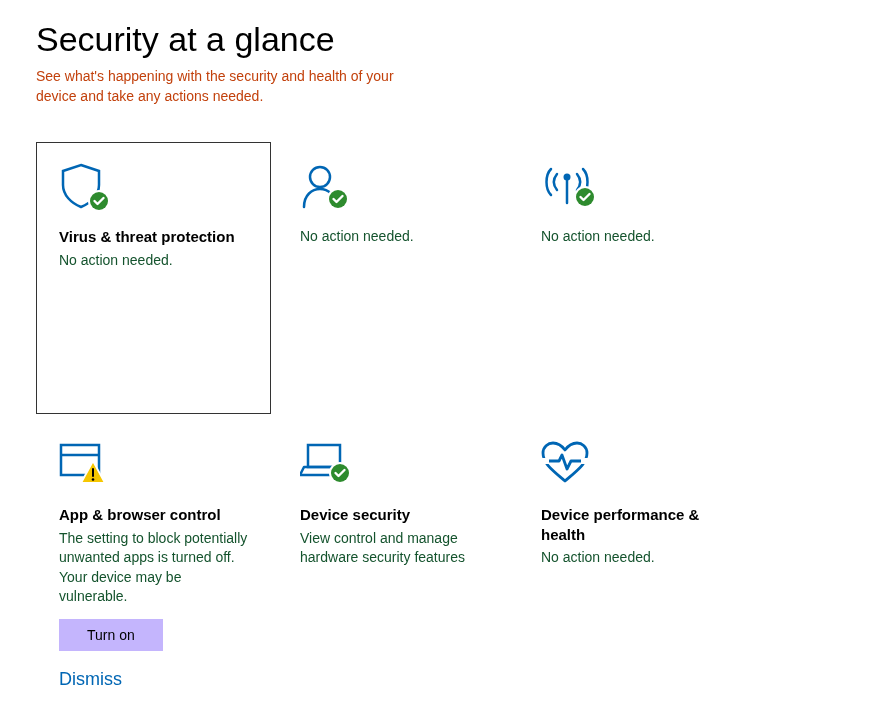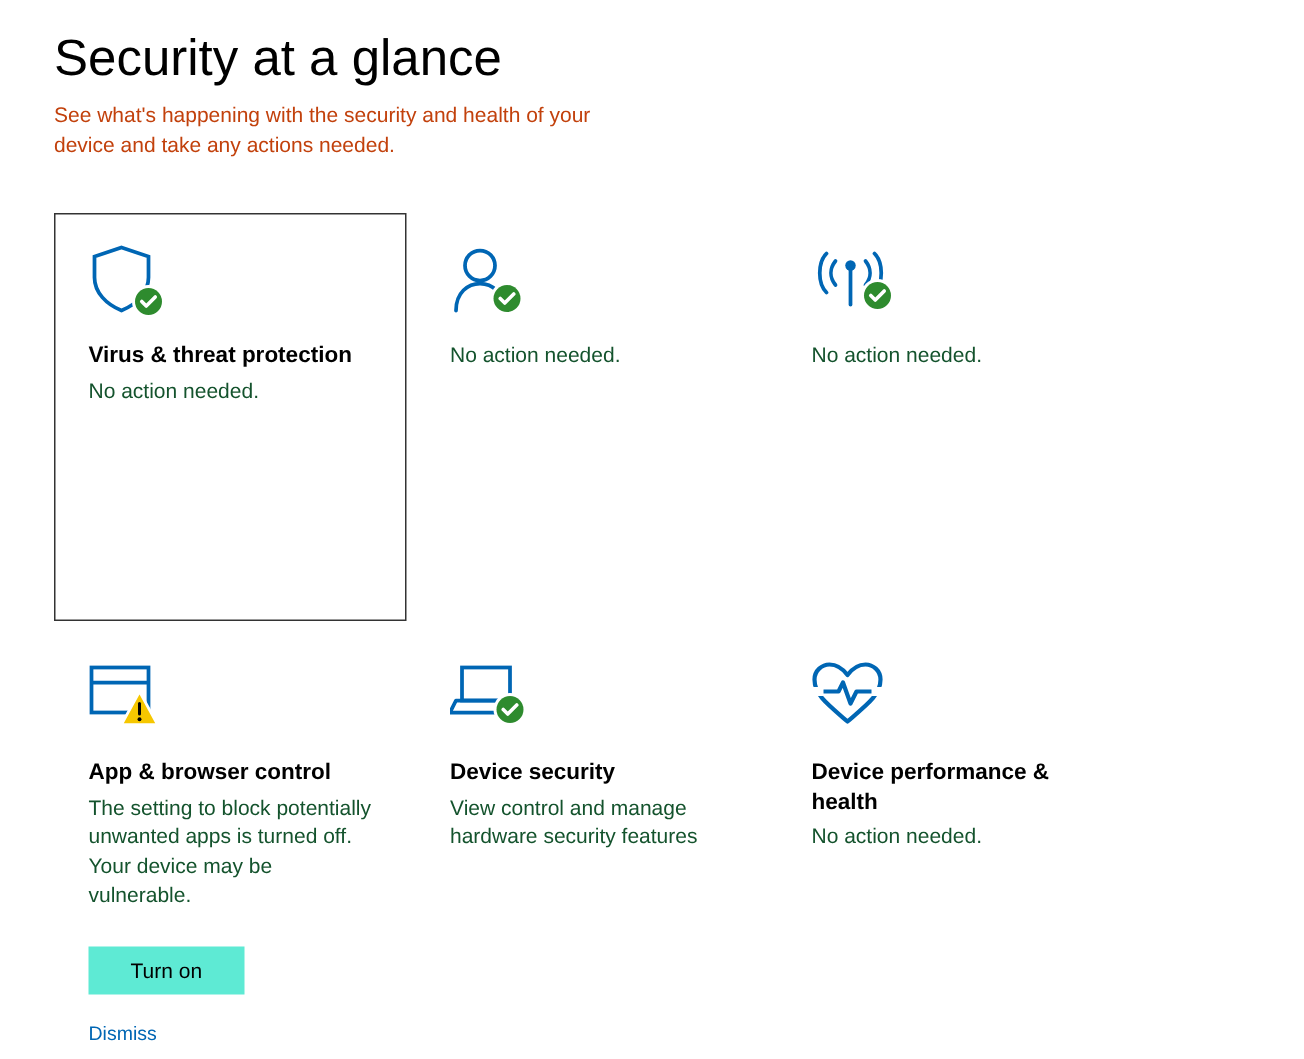--- a/index.html
+++ b/index.html
@@ -49,33 +49,33 @@
       font-weight: 600;
       margin-bottom: 4px;
       line-height: 1.3;
     }
     .tile-desc {
       font-size: 14px;
       color: #14532d;
       line-height: 1.4;
     }
     .tile-button {
-      margin-top: 24px;
-      background: #5eead4;
+      margin-top: 12px;
+      background: #c4b5fd;
       border: none;
       padding: 8px 28px;
       font-size: 14px;
       font-family: inherit;
       cursor: pointer;
       display: inline-block;
     }
     .tile-link {
       margin-top: 18px;
       color: #0066b4;
-      font-size: 13px;
+      font-size: 18px;
       cursor: pointer;
       display: block;
     }
     svg { display: block; }
     .badge-check {
       fill: #2e8b2e;
     }
     .badge-check circle.outer { fill: #fff; }
     .badge-check circle.inner { fill: #2e8b2e; }
     .badge-check path { stroke: #fff; stroke-width: 2.4; fill: none; stroke-linecap: round; stroke-linejoin: round; }

